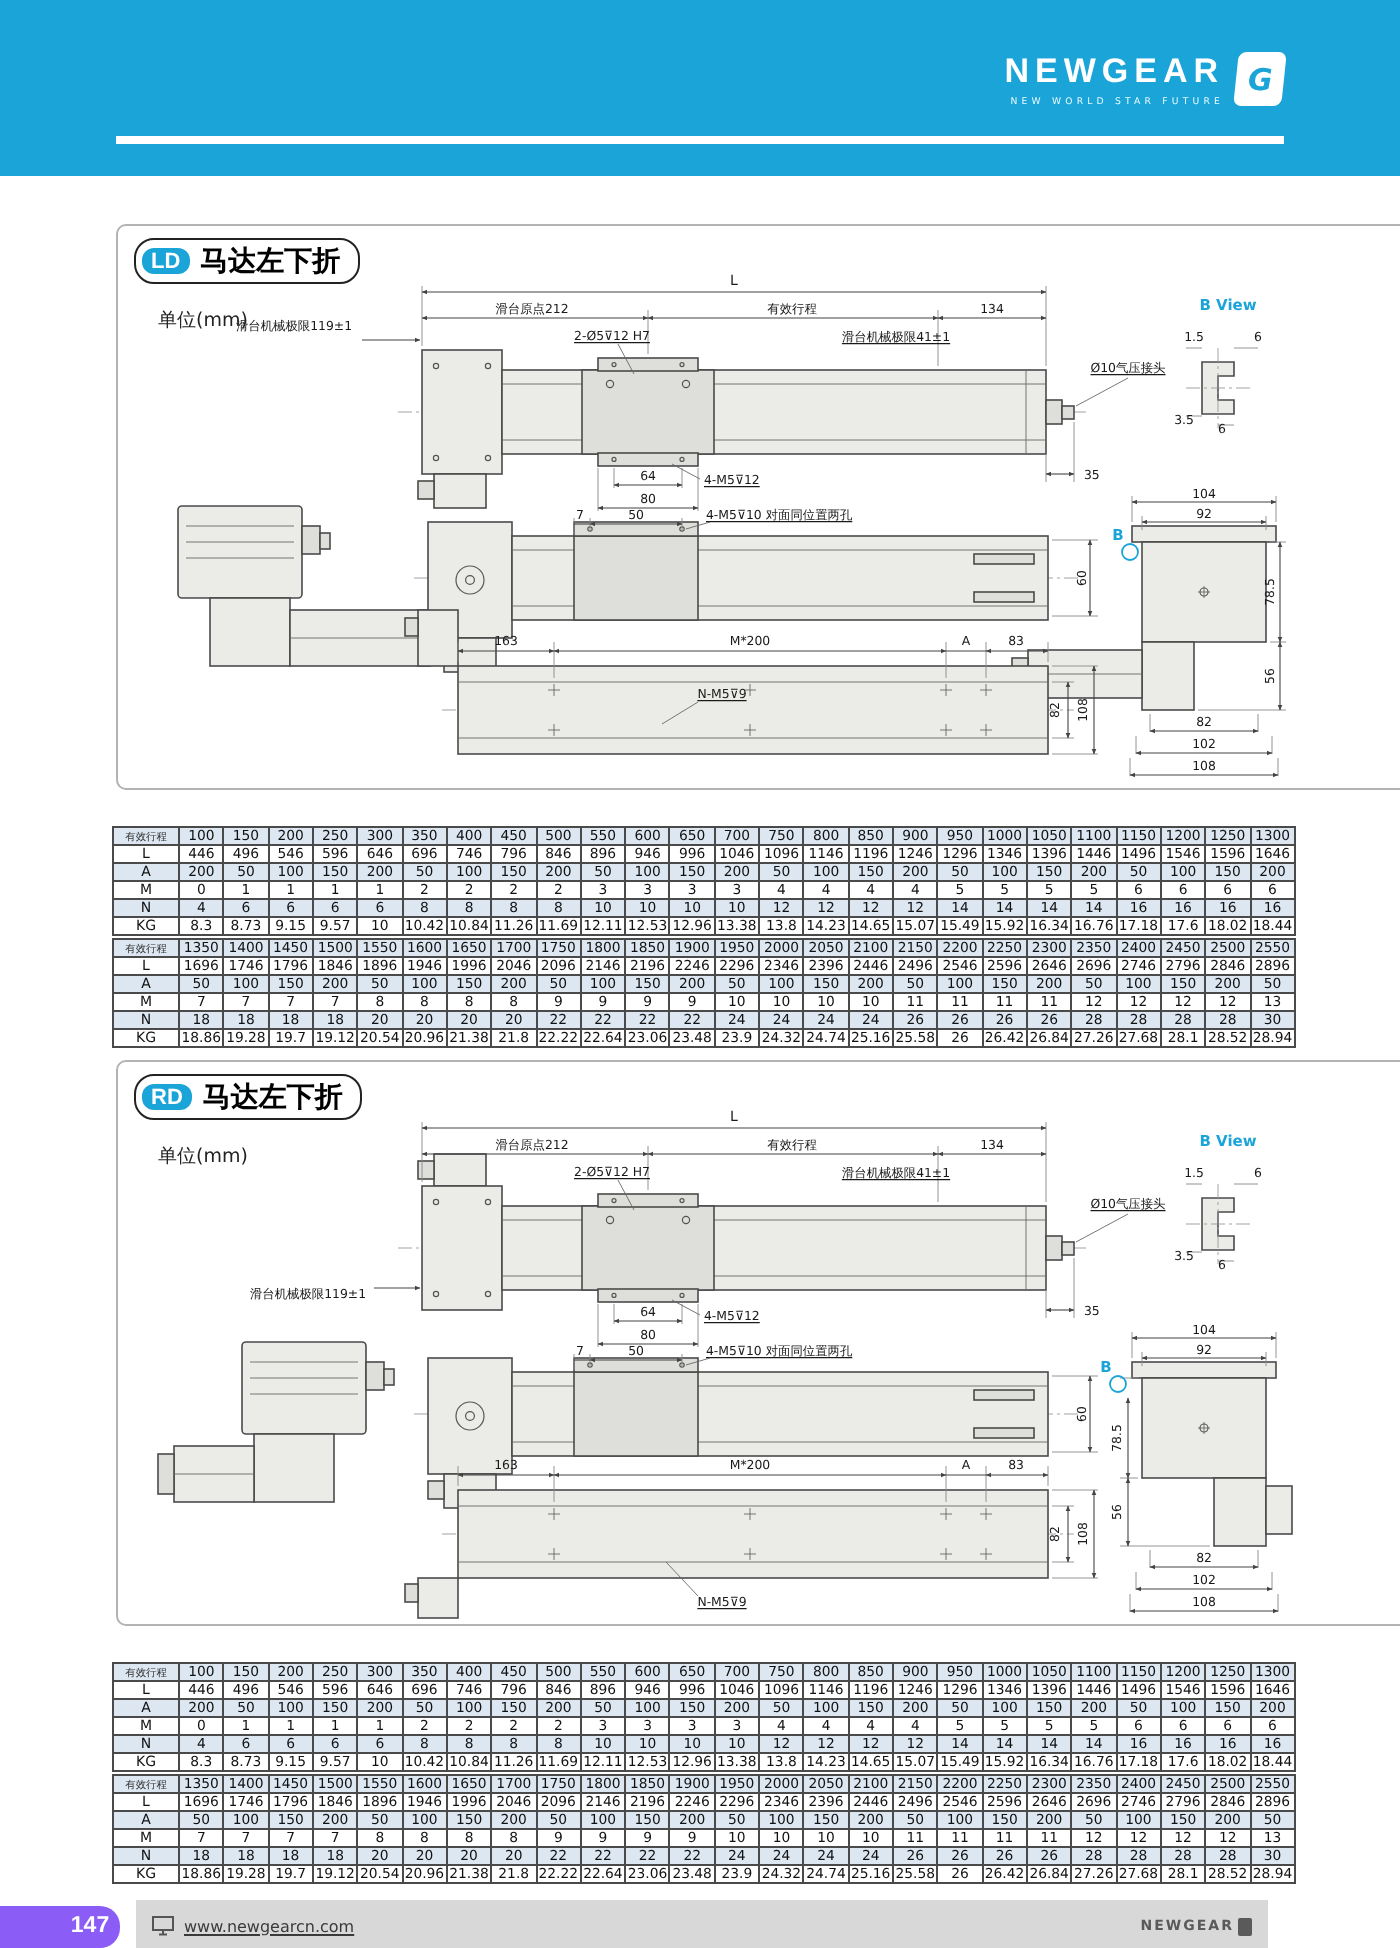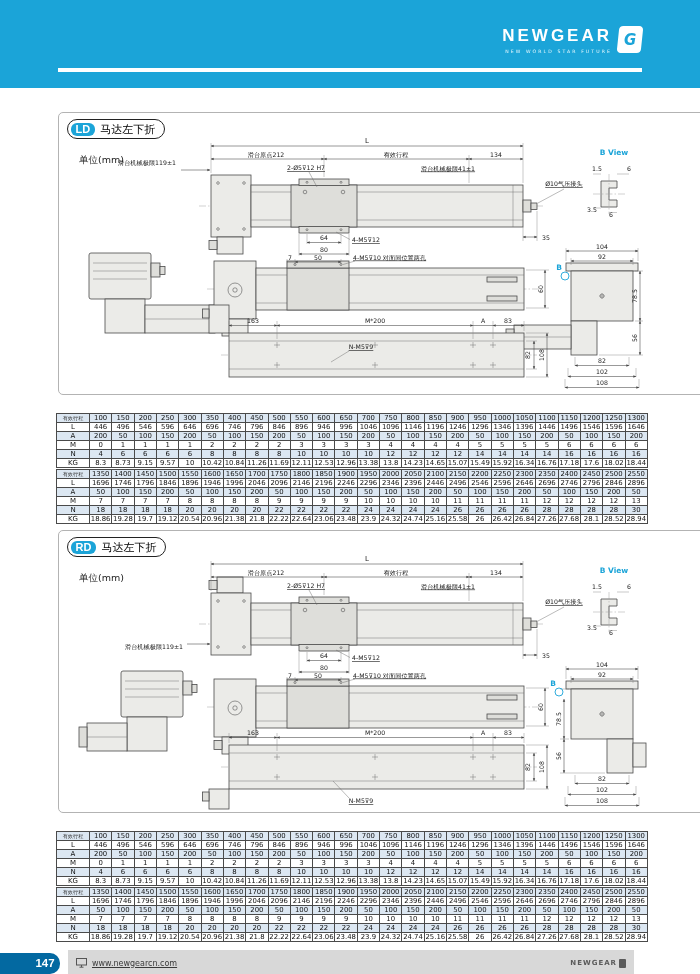--- a/index.html
+++ b/index.html
@@ -13,21 +13,21 @@
   .tagline { color:#eafaff; font-size:4.6px; letter-spacing:2.1px; margin-top:3px; text-align:right; }
   .brand-icon { width:24px; height:27px; background:#fff; border-radius:4px; transform:skewX(-6deg); display:flex; align-items:center; justify-content:center; }
   .brand-icon span { color:#1ba4d8; font-weight:bold; font-style:italic; font-size:15px; transform:skewX(6deg); }
   .banner .line { position:absolute; left:58px; right:58px; bottom:16px; height:4px; background:#fff; }
 
   
   .sec-box { margin:24px 54px 0 58px; width:674px; height:283px; border:1px solid #b3b3b3; border-radius:5px; position:relative; background:#fff; }
   .sec-box.rd { margin-top:6px; }
   .badge { position:absolute; top:6px; left:8px; display:inline-flex; align-items:center; gap:5px; border:1.3px solid #222; border-radius:10px; background:#fff; padding:1.5px 9px 1.5px 2.5px; z-index:3; }
   .badge .chip { background:#1ba4d8; color:#fff; font-weight:bold; font-size:11px; padding:0.5px 5px; border-radius:6px; font-family:"Liberation Sans",sans-serif; }
-  .badge .ttl { font-weight:normal; font-size:11px; color:#000; }
+  .badge .ttl { font-weight:bold; font-size:14px; color:#000; }
   .unit { position:absolute; top:41px; left:20px; font-size:9.5px; color:#222; z-index:3; }
   .cad { position:absolute; top:5px; right:7px; display:flex; align-items:center; gap:3px; border:1px solid #444; border-radius:11px; background:#fff; padding:1px 2.5px; z-index:3; }
   .cad .cloud { display:flex; flex-direction:column; align-items:center; line-height:1; }
   .cad .cloud em { font-style:normal; font-size:3.8px; color:#333; letter-spacing:0; }
   .cad .pill { background:#1ba4d8; color:#fff; font-size:6.8px; padding:2.5px 8px; border-radius:9px; white-space:nowrap; }
 
   
   svg.draw { position:absolute; left:0; top:0; }
   .part  { fill:#ebebe8; stroke:#4a4a4a; stroke-width:.8; }
   .part2 { fill:#dededa; stroke:#4a4a4a; stroke-width:.8; }
@@ -46,21 +46,21 @@
   .spec-table + .spec-table { margin-top:1px; }
   .spec-table table { border-collapse:collapse; width:592px; table-layout:fixed; border:1.4px solid #1a1a1a; }
   .spec-table td { border:0.6px solid #4a4a4a; font-size:6.9px; font-family:"DejaVu Sans",sans-serif; text-align:center; height:8.9px; padding:0; white-space:nowrap; overflow:hidden; color:#111; }
   .spec-table td:first-child { width:33px; }
   .spec-table tr.shade { background:#dce7f2; }
   .spec-table td.corner { font-size:5.2px; color:#333; }
   .spec-table td.rlabel { font-size:7px; }
 
   
   .footer { margin-top:8px; display:flex; align-items:center; }
-  .pagenum { width:60px; height:21px; background:#0369a1; color:#fff; font-weight:bold; font-size:11.5px; display:flex; align-items:center; justify-content:center; border-radius:0 10px 10px 0; font-family:"Liberation Sans",sans-serif;padding-left:30px; }
+  .pagenum { width:60px; height:21px; background:#8b5cf6; color:#fff; font-weight:bold; font-size:11.5px; display:flex; align-items:center; justify-content:center; border-radius:0 10px 10px 0; font-family:"Liberation Sans",sans-serif;padding-left:30px; }
   .footbar { flex:0 0 auto; width:566px; height:26px; background:#d8d8d8; margin-left:8px; display:flex; align-items:center; padding:0 8px; gap:5px; }
   .footbar .url { font-size:8px; color:#3a3a3a; text-decoration:underline; }
   .footbar .spacer { flex:1; }
   .foot-brand { font-size:7px; font-weight:bold; color:#5a5a5a; letter-spacing:1px; display:flex; align-items:center; gap:2px; }
   .foot-brand i { width:7px; height:9px; background:#5a5a5a; border-radius:1px; display:inline-block; font-style:normal; }
 </style>
 </head>
 <body>
 
 <div class="page">

